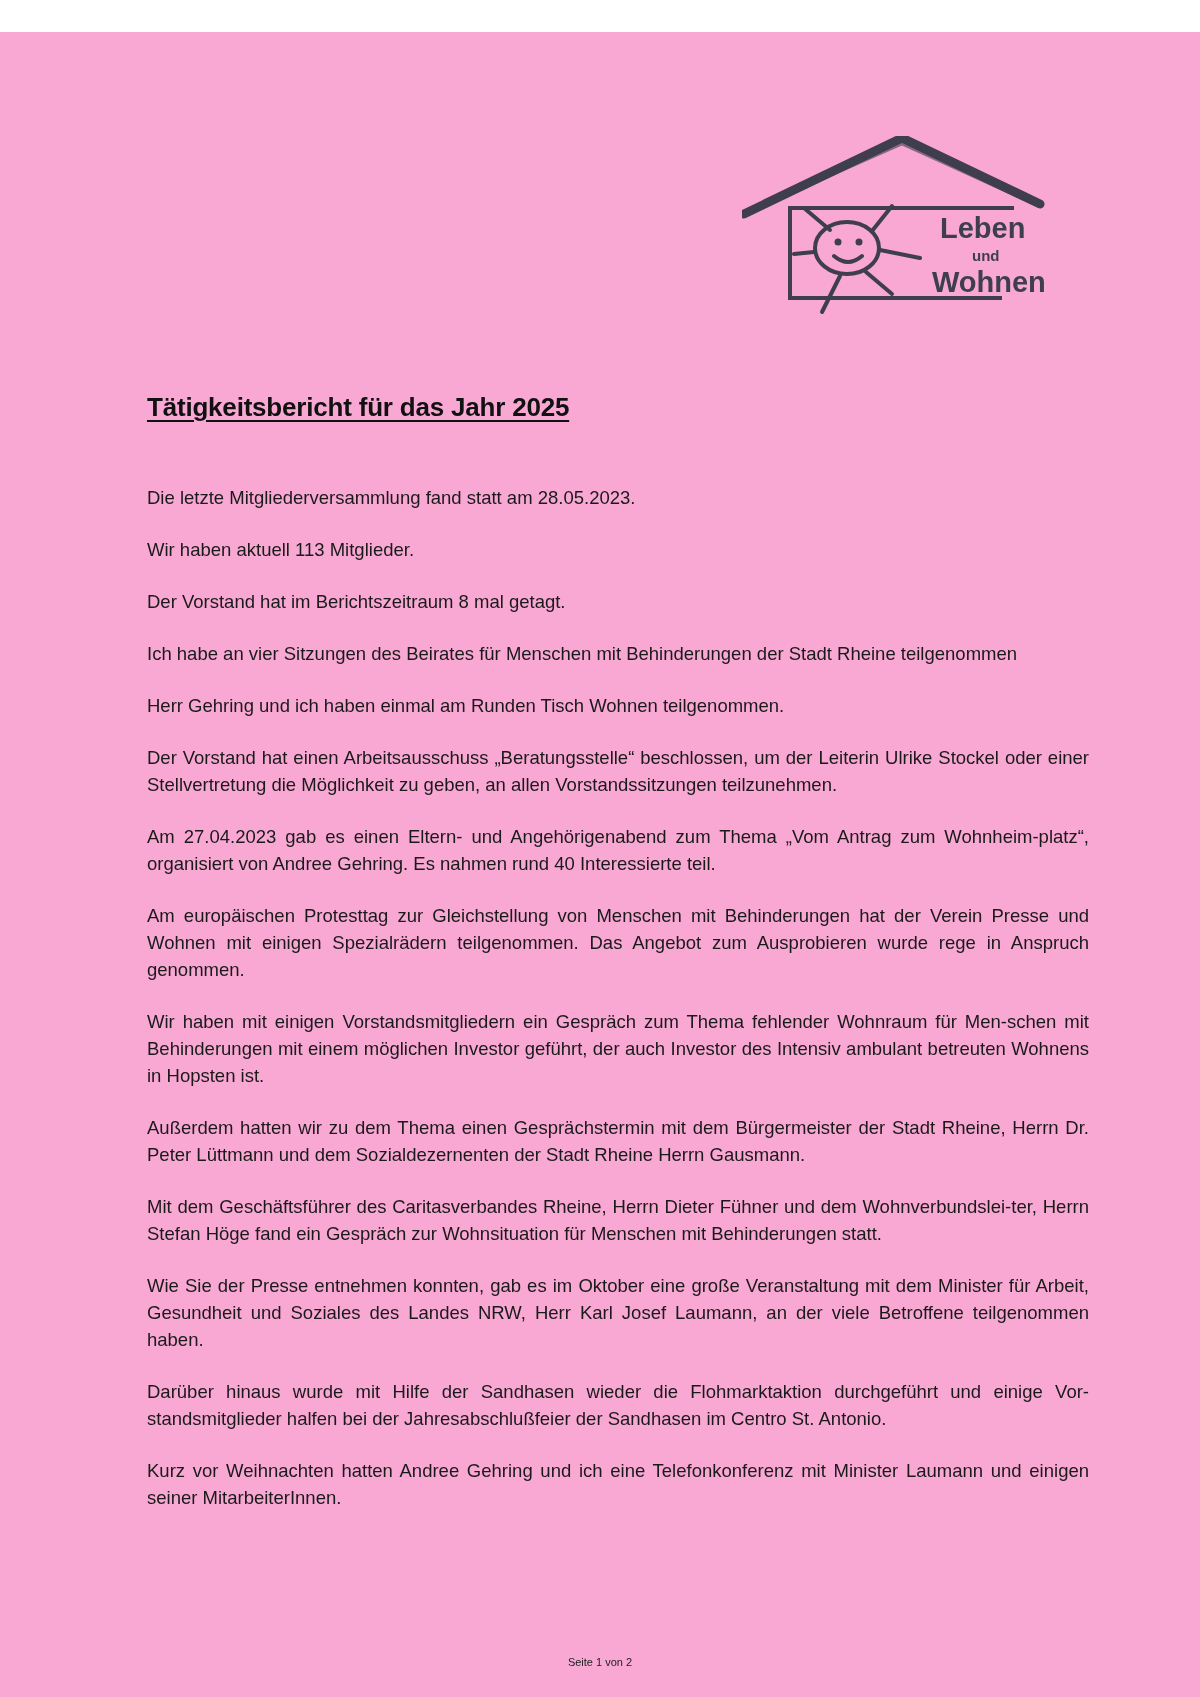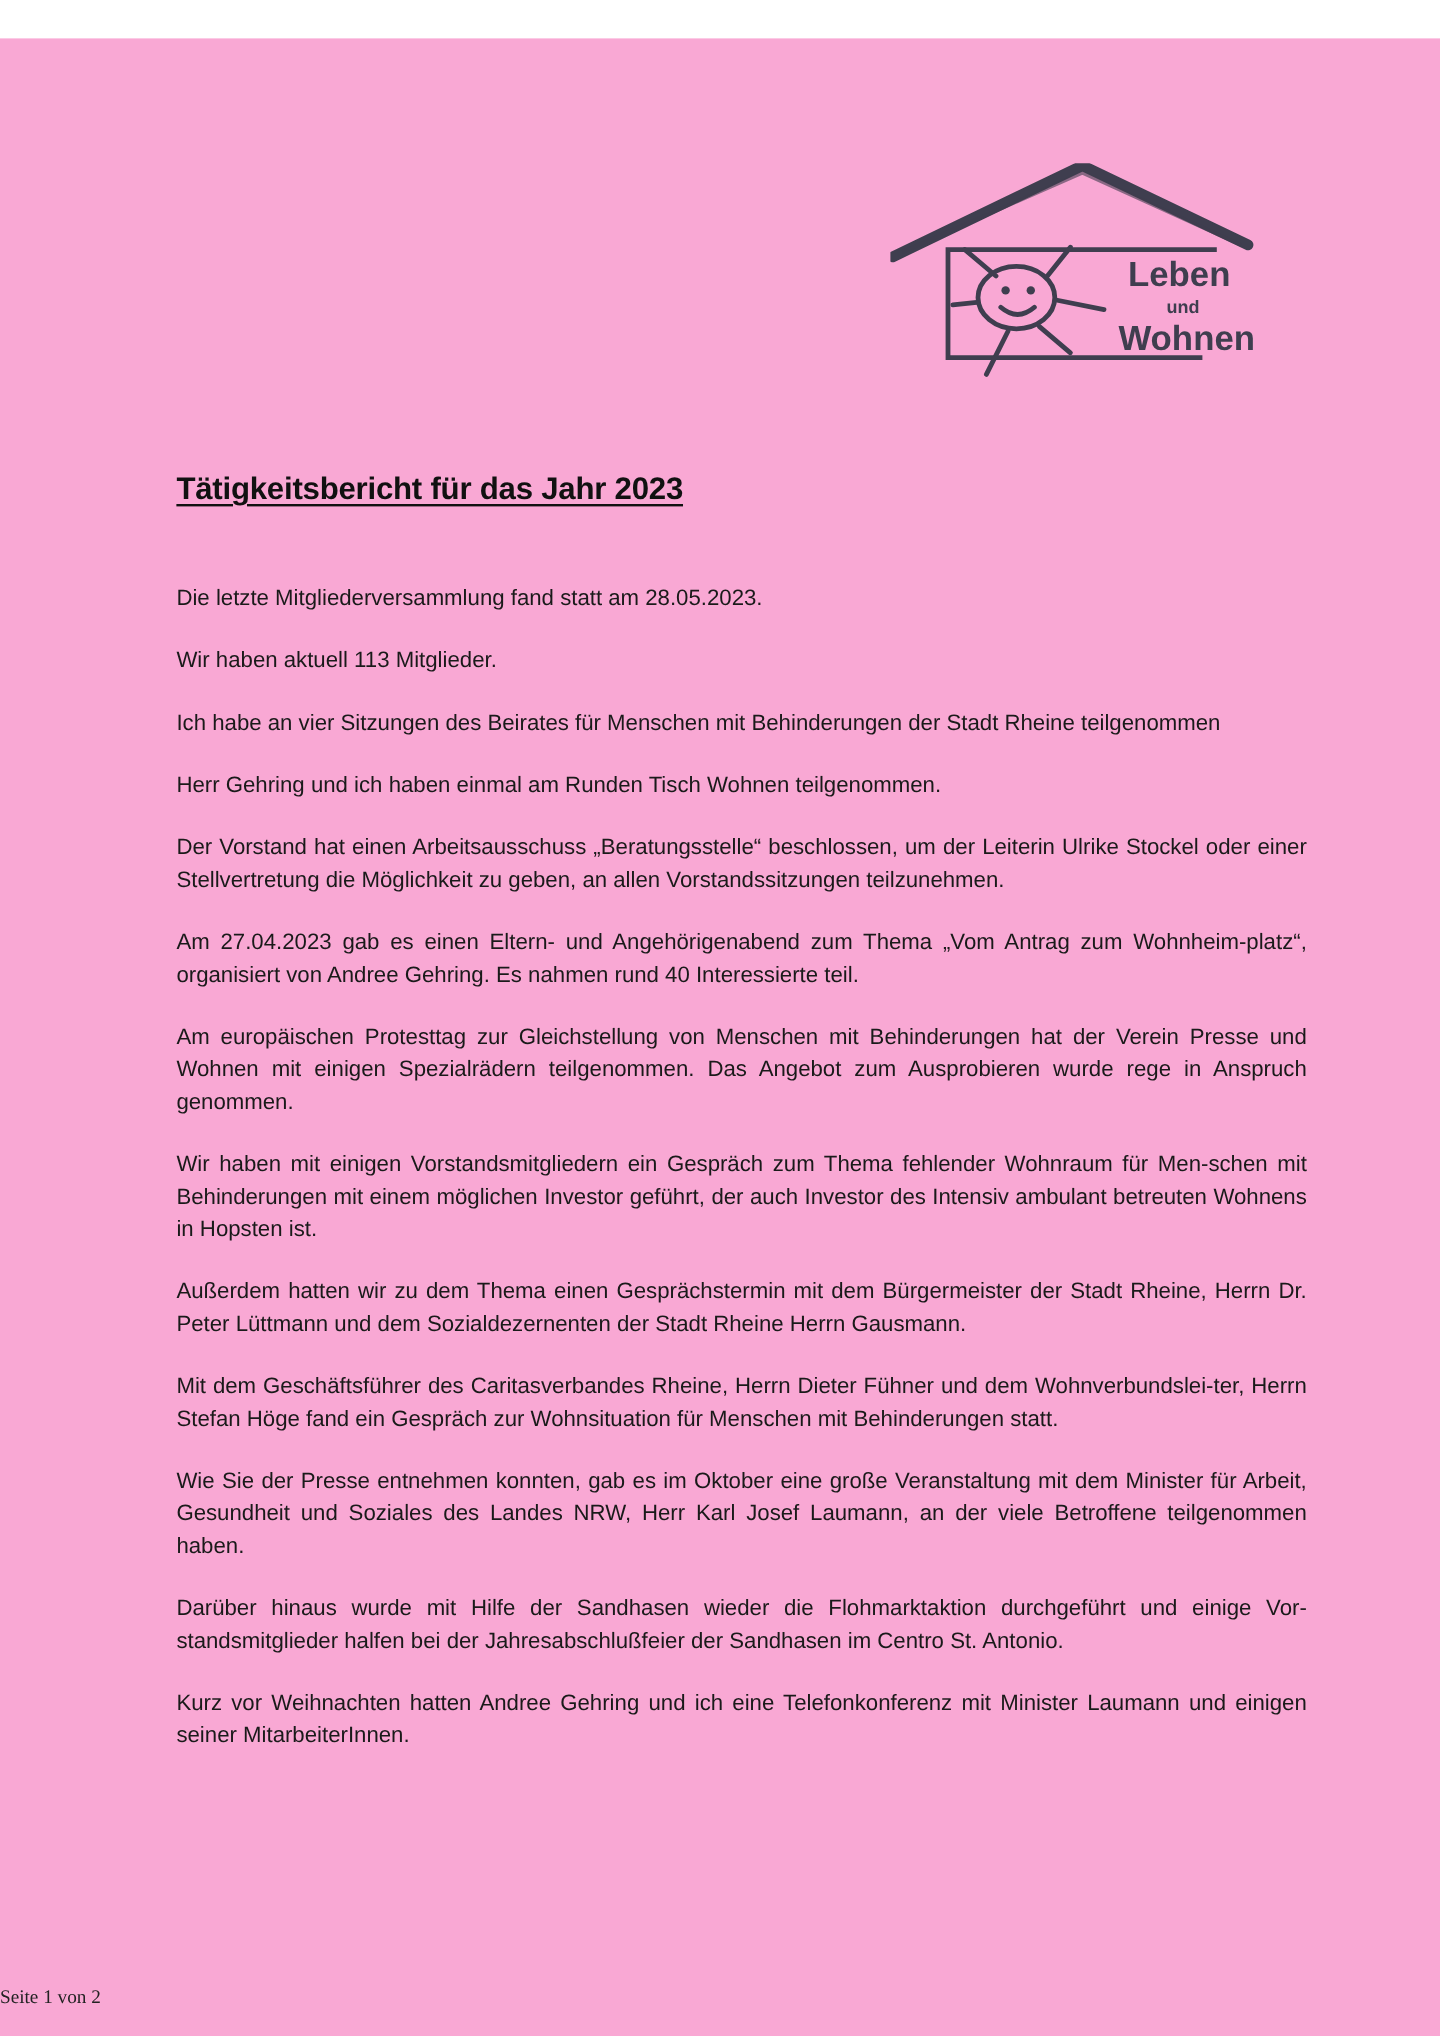--- a/index.html
+++ b/index.html
@@ -14,22 +14,22 @@
     color: #111; margin: 0; letter-spacing: -0.2px;
   }
   .body-text {
     position: absolute; left: 147px; top: 452px; width: 942px;
     font-family: "Liberation Sans", sans-serif; font-size: 18.5px; line-height: 27px;
     color: #1a1a1a; text-align: justify;
   }
   .body-text p { margin: 0 0 25px 0; }
   .body-text p.nojust { text-align: left; }
   .footer {
-    position: absolute; left: 0; width: 1200px; top: 1624px; text-align: left;
-    font-family: Liberation Serif, serif; font-size: 16px; color: #222;
+    position: absolute; left: 0; width: 1200px; top: 1624px; text-align: center;
+    font-family: Liberation Sans, sans-serif; font-size: 11px; color: #222;
   }
 </style>
 </head>
 <body>
 
 <div class="page">
 
   <div class="logo">
     <svg width="340" height="192" viewBox="0 0 340 192">
 
@@ -49,25 +49,26 @@
         <path d="M92 120 Q106 132 120 120"></path>
       </g>
       <circle cx="96" cy="106" r="3.5" fill="#3f3e4f"></circle>
       <circle cx="117" cy="106" r="3.5" fill="#3f3e4f"></circle>
       <text class="logo-text" x="198" y="102" font-size="29">Leben</text>
       <text class="logo-text" x="230" y="125" font-size="15">und</text>
       <text class="logo-text" x="190" y="156" font-size="29">Wohnen</text>
     </svg>
   </div>
 
-  <h1 class="title">Tätigkeitsbericht für das Jahr 2023</h1>
+  <h1 class="title">Tätigkeitsbericht für das Jahr 2025</h1>
 
   <div class="body-text">
     <p class="nojust">Die letzte Mitgliederversammlung fand statt am 28.05.2023.</p>
     <p class="nojust">Wir haben aktuell 113 Mitglieder.</p>
+    <p class="nojust">Der Vorstand hat im Berichtszeitraum 8 mal getagt.</p>
     <p class="nojust">Ich habe an vier Sitzungen des Beirates für Menschen mit Behinderungen der Stadt Rheine teilgenommen</p>
     <p class="nojust">Herr Gehring und ich haben einmal am Runden Tisch Wohnen teilgenommen.</p>
     <p>Der Vorstand hat einen Arbeitsausschuss „Beratungsstelle“ beschlossen, um der Leiterin Ulrike Stockel oder einer Stellvertretung die Möglichkeit zu geben, an allen Vorstandssitzungen teilzunehmen.</p>
     <p>Am 27.04.2023 gab es einen Eltern- und Angehörigenabend zum Thema „Vom Antrag zum Wohnheim-platz“, organisiert von Andree Gehring. Es nahmen rund 40 Interessierte teil.</p>
     <p>Am europäischen Protesttag zur Gleichstellung von Menschen mit Behinderungen hat der Verein Presse und Wohnen mit einigen Spezialrädern teilgenommen. Das Angebot zum Ausprobieren wurde rege in Anspruch genommen.</p>
     <p>Wir haben mit einigen Vorstandsmitgliedern ein Gespräch zum Thema fehlender Wohnraum für Men-schen mit Behinderungen mit einem möglichen Investor geführt, der auch Investor des Intensiv ambulant betreuten Wohnens in Hopsten ist.</p>
     <p>Außerdem hatten wir zu dem Thema einen Gesprächstermin mit dem Bürgermeister der Stadt Rheine, Herrn Dr. Peter Lüttmann und dem Sozialdezernenten der Stadt Rheine Herrn Gausmann.</p>
     <p>Mit dem Geschäftsführer des Caritasverbandes Rheine, Herrn Dieter Fühner und dem Wohnverbundslei-ter, Herrn Stefan Höge fand ein Gespräch zur Wohnsituation für Menschen mit Behinderungen statt.</p>
     <p>Wie Sie der Presse entnehmen konnten, gab es im Oktober eine große Veranstaltung mit dem Minister für Arbeit, Gesundheit und Soziales des Landes NRW, Herr Karl Josef Laumann, an der viele Betroffene teilgenommen haben.</p>
     <p>Darüber hinaus wurde mit Hilfe der Sandhasen wieder die Flohmarktaktion durchgeführt und einige Vor-standsmitglieder halfen bei der Jahresabschlußfeier der Sandhasen im Centro St. Antonio.</p>

